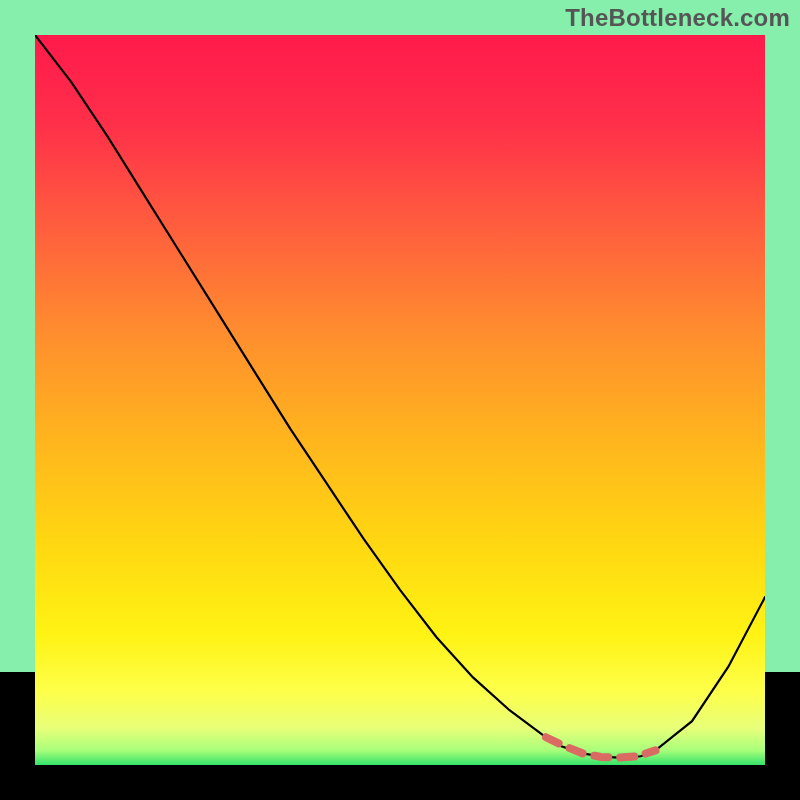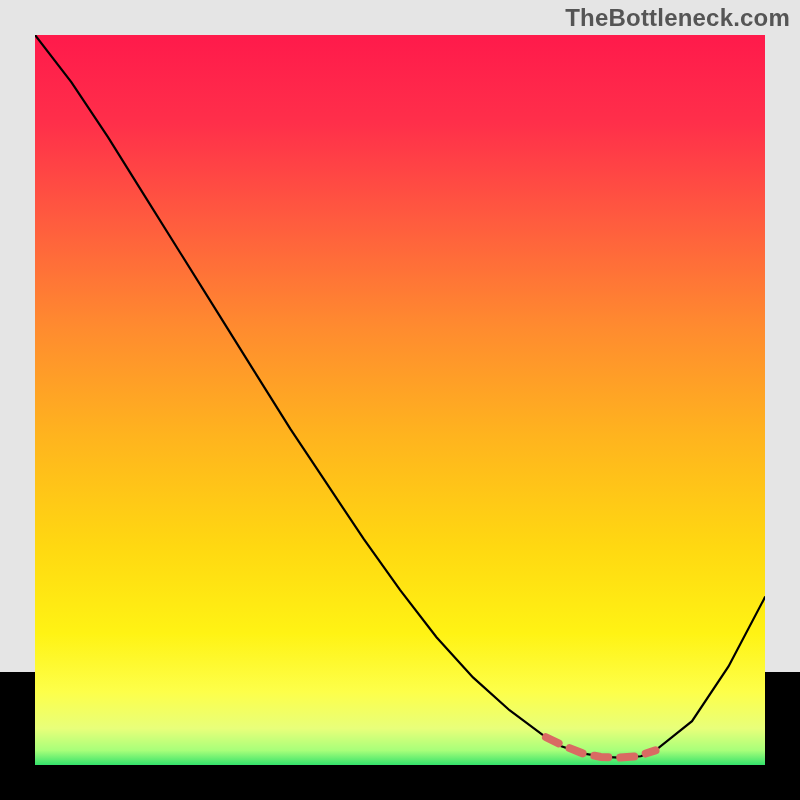--- a/index.html
+++ b/index.html
@@ -1,21 +1,21 @@
 <!DOCTYPE html>
 <html><head>
 <meta charset="utf-8">
 <style>
   * { margin: 0; padding: 0; box-sizing: border-box; }
   html, body { width: 800px; height: 800px; overflow: hidden; background: #000; }
   .container {
     position: relative;
     width: 800px;
     height: 672px;
-    background: #e5e5e5;
+    background: #86efac;
     padding-left: 24px;
   }
   .watermark {
     position: absolute;
     top: 4px;
     right: 10px;
     color: #555;
     font-family: Arial, Helvetica, sans-serif;
     font-size: 24px;
     font-weight: bold;

